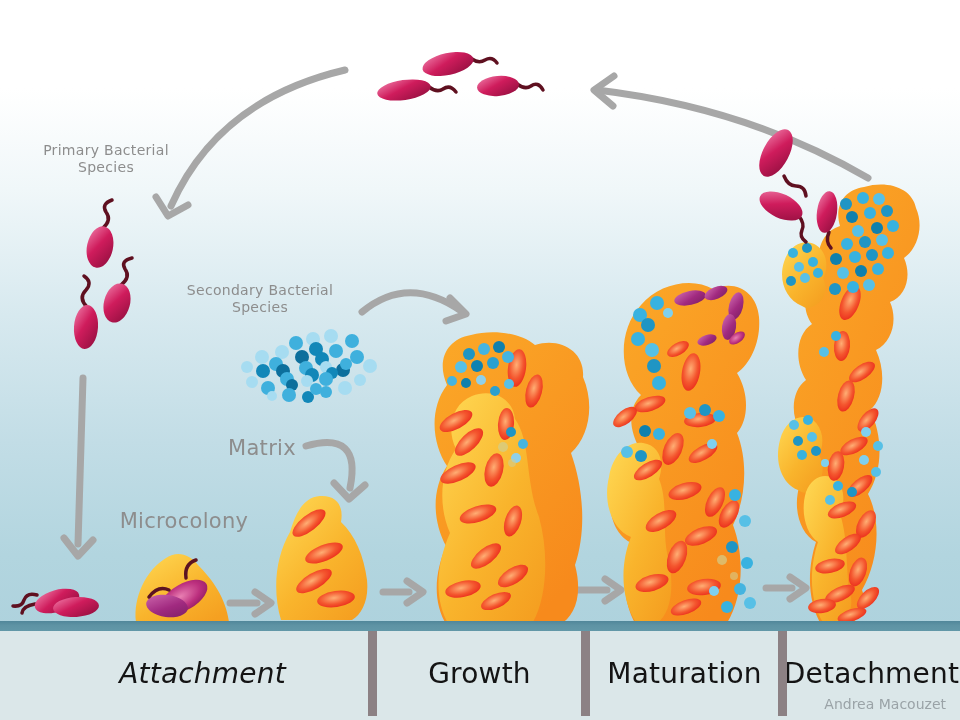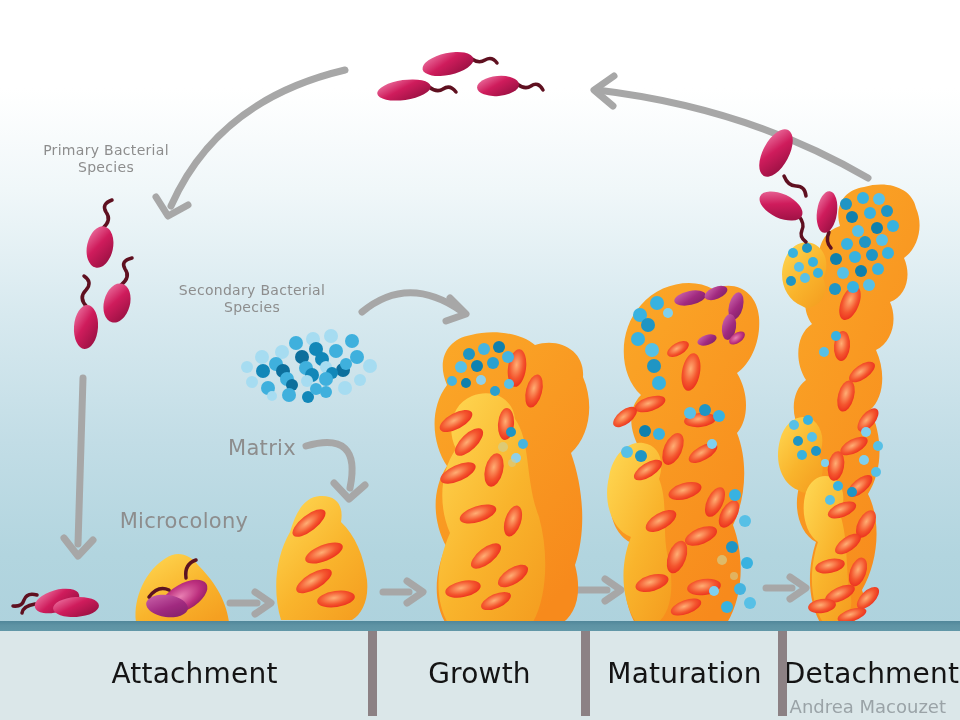--- a/index.html
+++ b/index.html
@@ -5,35 +5,35 @@
   html,body{margin:0;padding:0;background:#fff;}
   .slide{position:relative;width:960px;height:720px;overflow:hidden;
          font-family:"DejaVu Sans","Liberation Sans",sans-serif;}
   .bg{position:absolute;left:0;top:0;width:960px;height:631px;
       background:linear-gradient(180deg,#ffffff 0%,#ffffff 14%,#f0f7f9 30%,
                  #d7e9ef 50%,#c2dde6 70%,#b2d5df 88%,#aed2dd 100%);}
   .art{position:absolute;left:0;top:0;}
   .dlabel{position:absolute;color:#8d8d8d;font-size:14px;line-height:1.18;
           text-align:center;white-space:pre-line;letter-spacing:.3px;}
   .lbl-primary{left:8px;top:142px;width:196px;}
-  .lbl-secondary{left:140px;top:282px;width:224px;}
+  .lbl-secondary{left:148px;top:282px;width:224px;}
   .lbl-matrix{left:210px;top:436px;width:104px;font-size:21px;}
   .lbl-microcolony{left:106px;top:509px;width:156px;font-size:21px;}
   .surface-bar{position:absolute;left:0;top:621px;width:960px;height:10px;
       background:linear-gradient(180deg,#51879a 0%,#5e93a4 45%,#6298a8 100%);}
   .footer{position:absolute;left:0;top:631px;width:960px;height:89px;background:#dbe7e9;}
   .stage{position:absolute;top:631px;height:85px;display:flex;align-items:center;
          justify-content:center;color:#141414;font-size:28px;letter-spacing:.2px;}
-  .stage-0{left:8px;width:373px;}
+  .stage-0{left:16px;width:373px;font-style:italic;}
   .stage-1{left:373px;width:213px;}
   .stage-2{left:586px;width:197px;}
   .stage-3{left:783px;width:177px;}
   .divider{position:absolute;top:631px;height:85px;width:9px;background:#8c8184;}
   .div-0{left:368px;} .div-1{left:581px;} .div-2{left:778px;}
-  .credit{position:absolute;right:14px;top:696px;color:#9aa3a7;font-size:18px;}
+  .credit{position:absolute;right:14px;top:696px;color:#9aa3a7;font-size:14px;}
 </style>
 </head>
 <body>
 
 <div class="slide">
   <div class="bg"></div>
 
   <svg class="art" width="960" height="631" viewBox="0 0 960 631">
     <defs>
       <linearGradient id="gb" x1="0" y1="0" x2="1" y2="1">

